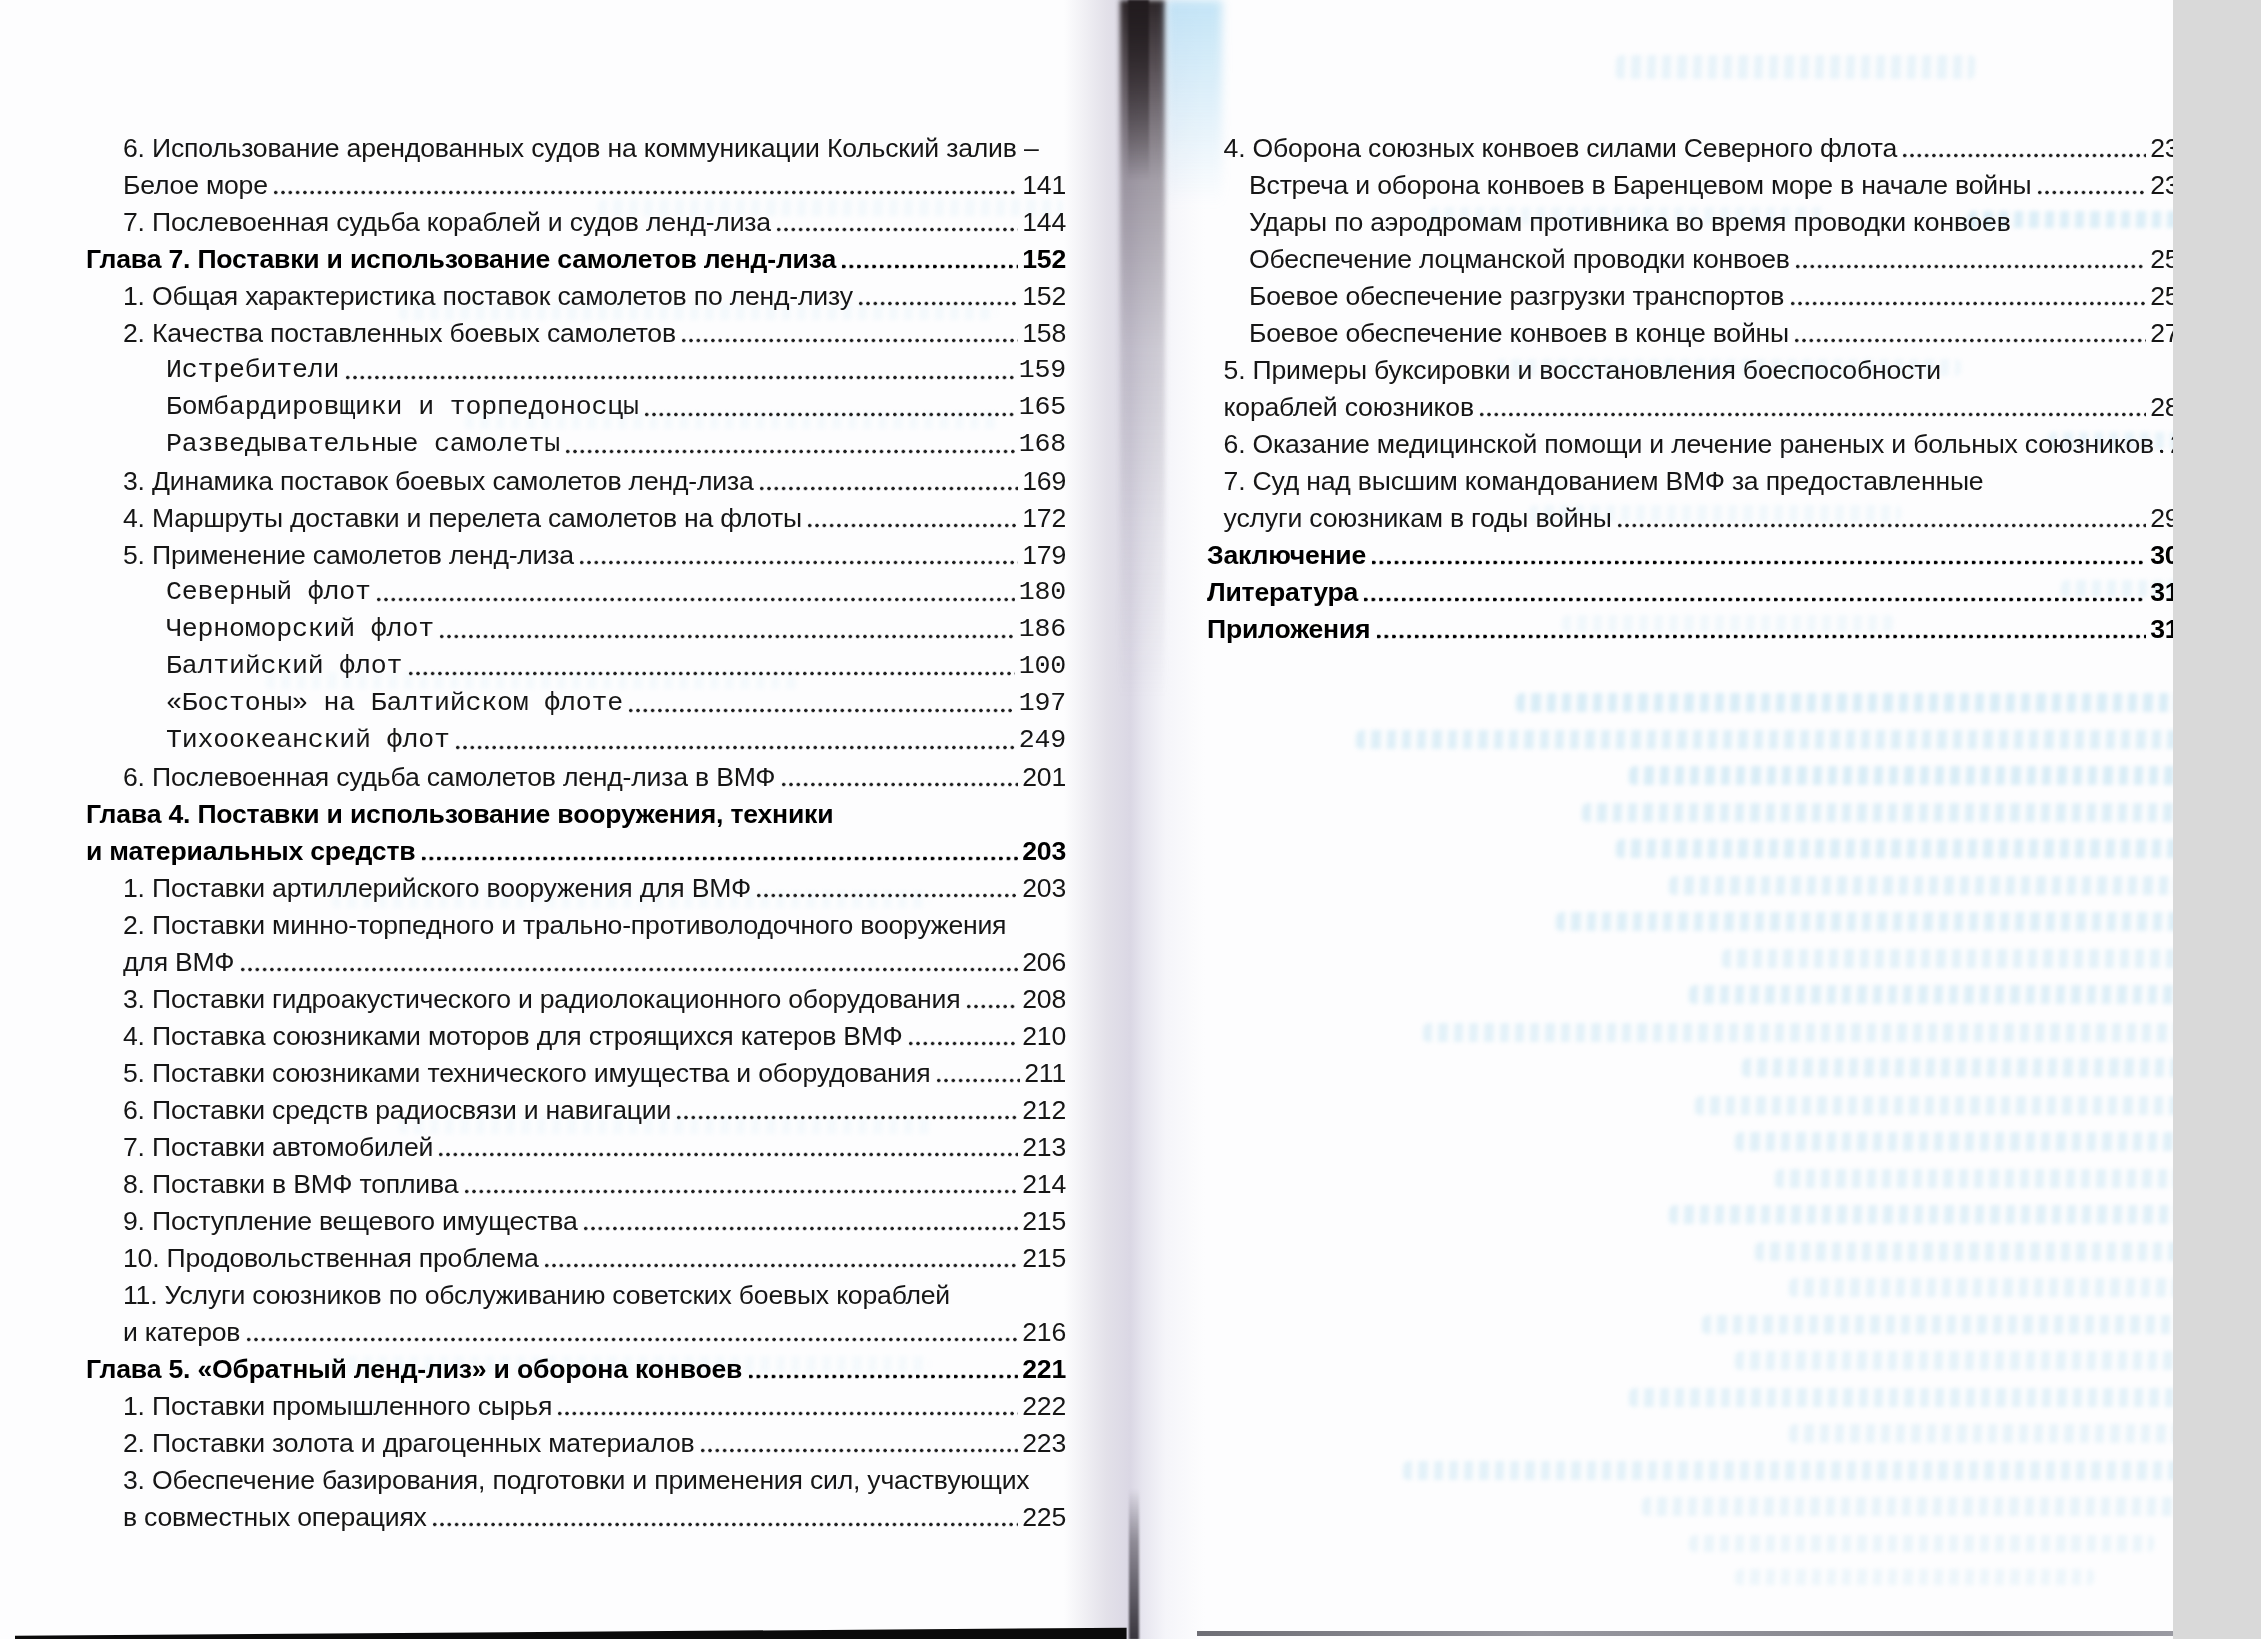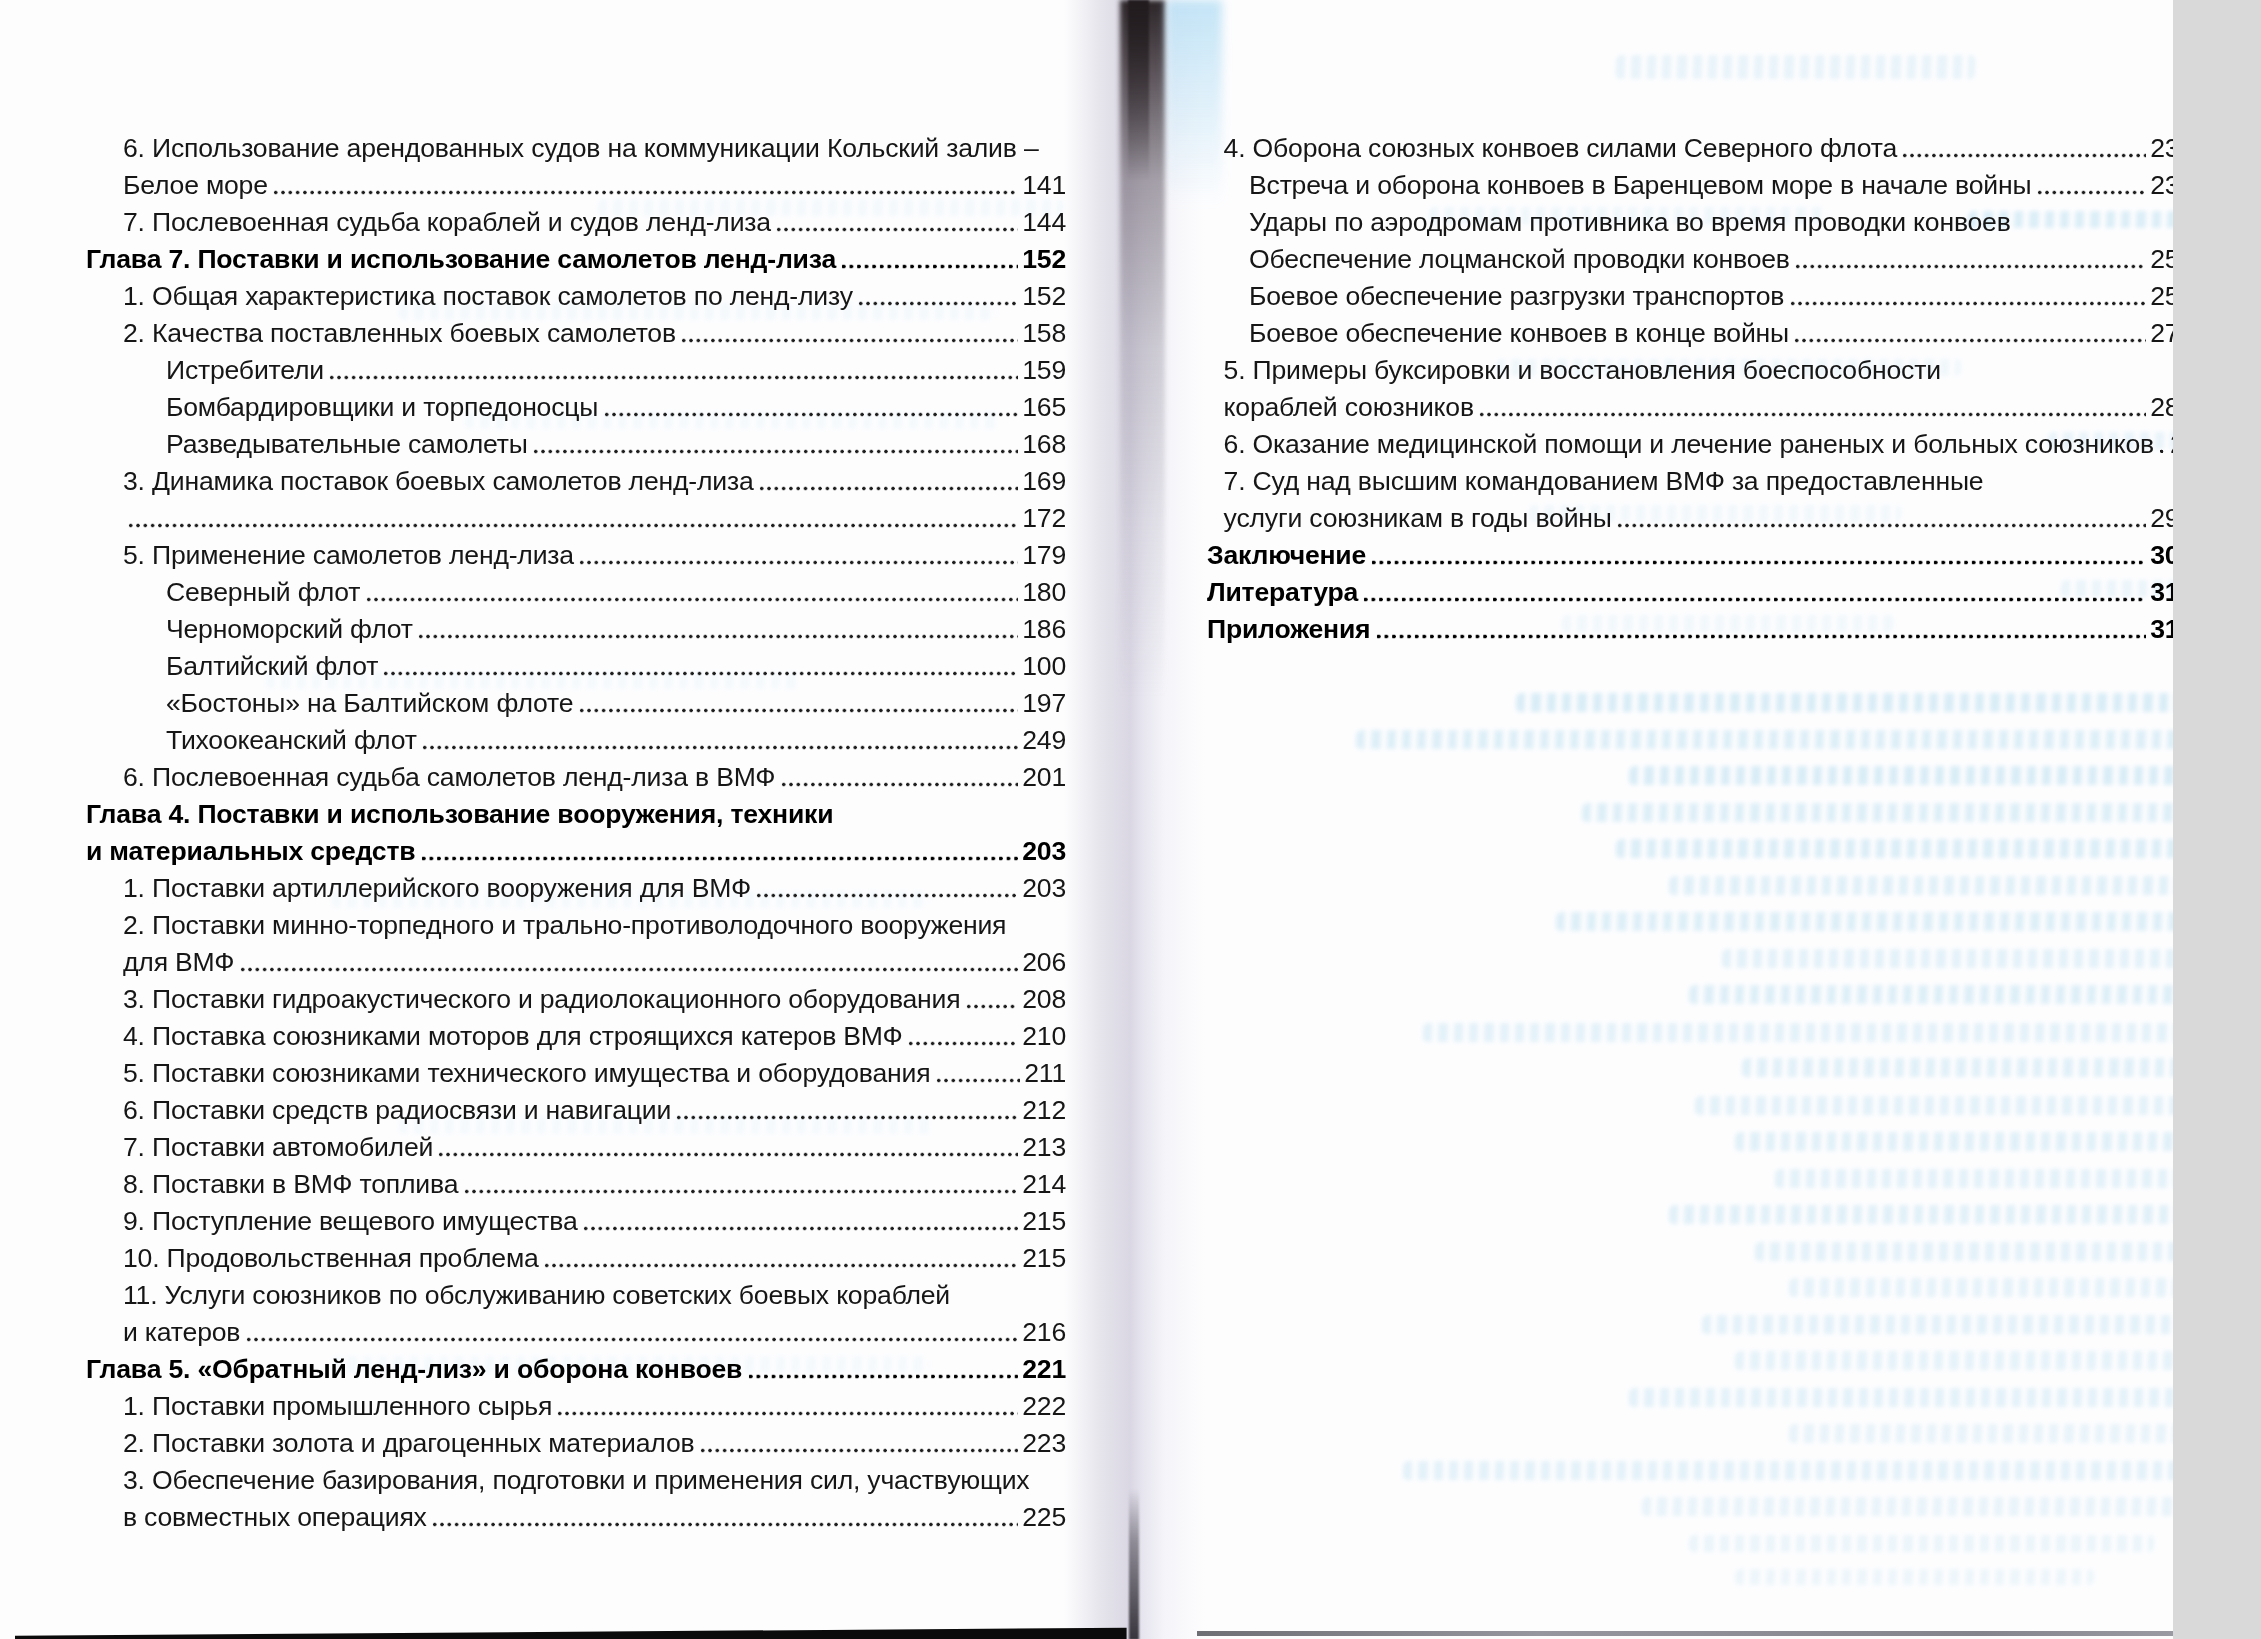--- a/index.html
+++ b/index.html
@@ -16,21 +16,21 @@
   .rows{position:absolute;}
   #left-rows{left:86px;top:130px;width:980px;}
   #right-rows{left:1207px;top:130px;width:987px;}
   .row{
     display:flex;
     height:37px;line-height:37px;
     font-size:26.6px;letter-spacing:-0.2px;
     white-space:nowrap;
   }
   #left-rows .ind1{padding-left:37px;}
-  #left-rows .ind2{padding-left:80px;}
+  #left-rows .ind2{padding-left:80px;font-family:Liberation Mono, monospace;}
   #right-rows .ind1{padding-left:16.6px;}
   #right-rows .ind2{padding-left:42px;}
   .row.b{font-weight:bold;color:#000;}
   .t{flex:0 0 auto;}
   .dots{
     flex:1 1 6.6px;min-width:6.6px;
     align-self:flex-end;height:6.6px;
     margin:0 0 8px 5.3px;
     background-image:radial-gradient(circle at 2.7px 3.3px,#1d1d1d 1.5px,rgba(0,0,0,0) 1.9px);
     background-size:7.3px 6.6px;background-repeat:repeat-x;
@@ -192,20 +192,21 @@
         <span class="t">Разведывательные самолеты</span>
         <span class="dots"></span>
         <span class="num">168</span>
       </div>
       <div class="row ind1">
         <span class="t">3. Динамика поставок боевых самолетов ленд-лиза</span>
         <span class="dots"></span>
         <span class="num">169</span>
       </div>
       <div class="row ind1">
+        <span class="t">4. Маршруты доставки и перелета самолетов на флоты</span>
         <span class="dots"></span>
         <span class="num">172</span>
       </div>
       <div class="row ind1">
         <span class="t">5. Применение самолетов ленд-лиза</span>
         <span class="dots"></span>
         <span class="num">179</span>
       </div>
       <div class="row ind2">
         <span class="t">Северный флот</span>

